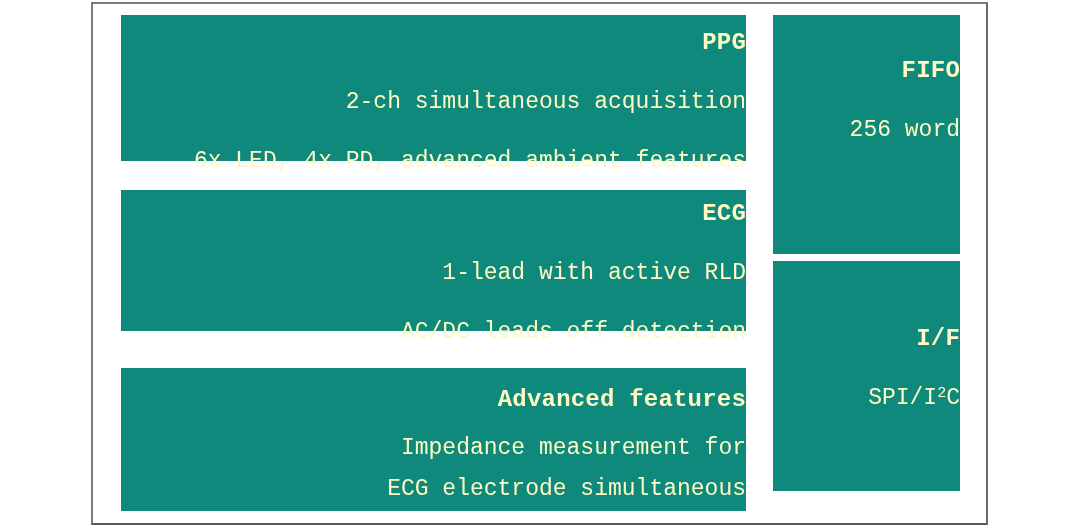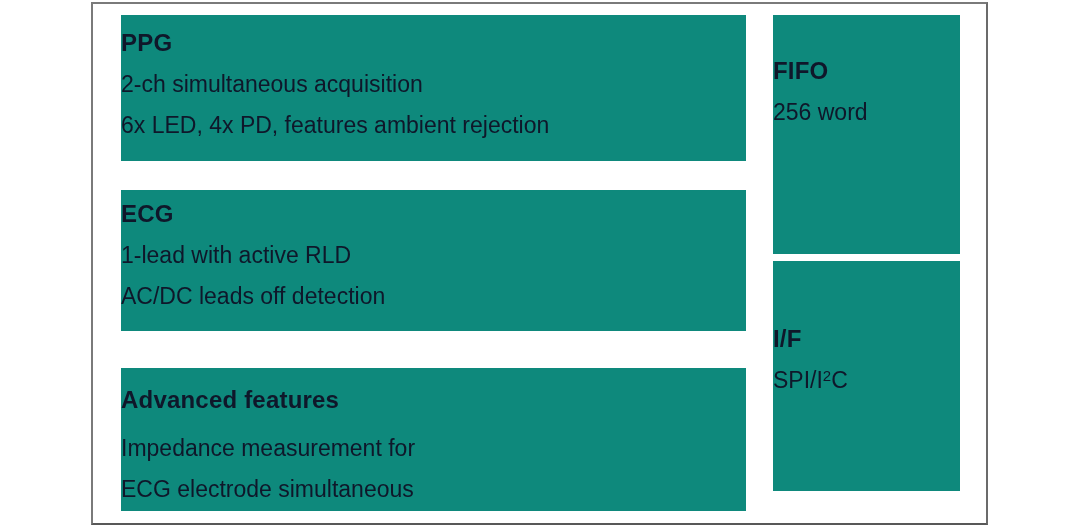--- a/index.html
+++ b/index.html
@@ -23,34 +23,35 @@
     height: 523px;
     box-sizing: border-box;
     background: #ffffff;
     border: 2px solid #7a7a7a;
     border-right-color: #6b6b6b;
     border-bottom-color: #585858;
   }
   .block {
     position: absolute;
     background: #0e897c;
-    color: #0f172a;
-    text-align: left;
+    color: #fef9c3;
+    text-align: right;
     box-sizing: border-box;
+    font-family: Liberation Mono, monospace;
   }
   .block-title {
     font-weight: bold;
     font-size: 24px;
     line-height: 32px;
     letter-spacing: 0.2px;
   }
   .block-line {
     font-size: 23px;
     line-height: 31px;
-    margin-top: 10px;
+    margin-top: 28px;
   }
   
   .block-ppg {
     left: 28px; top: 11px;
     width: 625px; height: 146px;
     padding-top: 12px;
   }
   .block-ecg {
     left: 28px; top: 186px;
     width: 625px; height: 141px;
@@ -88,21 +89,21 @@
 </style>
 </head>
 <body>
 
 <div class="canvas">
   <div class="frame">
 
     <div class="block block-ppg">
       <div class="block-title">PPG</div>
       <div class="block-line">2-ch simultaneous acquisition</div>
-      <div class="block-line">6x LED, 4x PD, features ambient rejection</div>
+      <div class="block-line">6x LED, 4x PD, advanced ambient features</div>
     </div>
 
     <div class="block block-ecg">
       <div class="block-title">ECG</div>
       <div class="block-line">1-lead with active RLD</div>
       <div class="block-line">AC/DC leads off detection</div>
     </div>
 
     <div class="block block-advanced">
       <div class="block-title">Advanced features</div>

